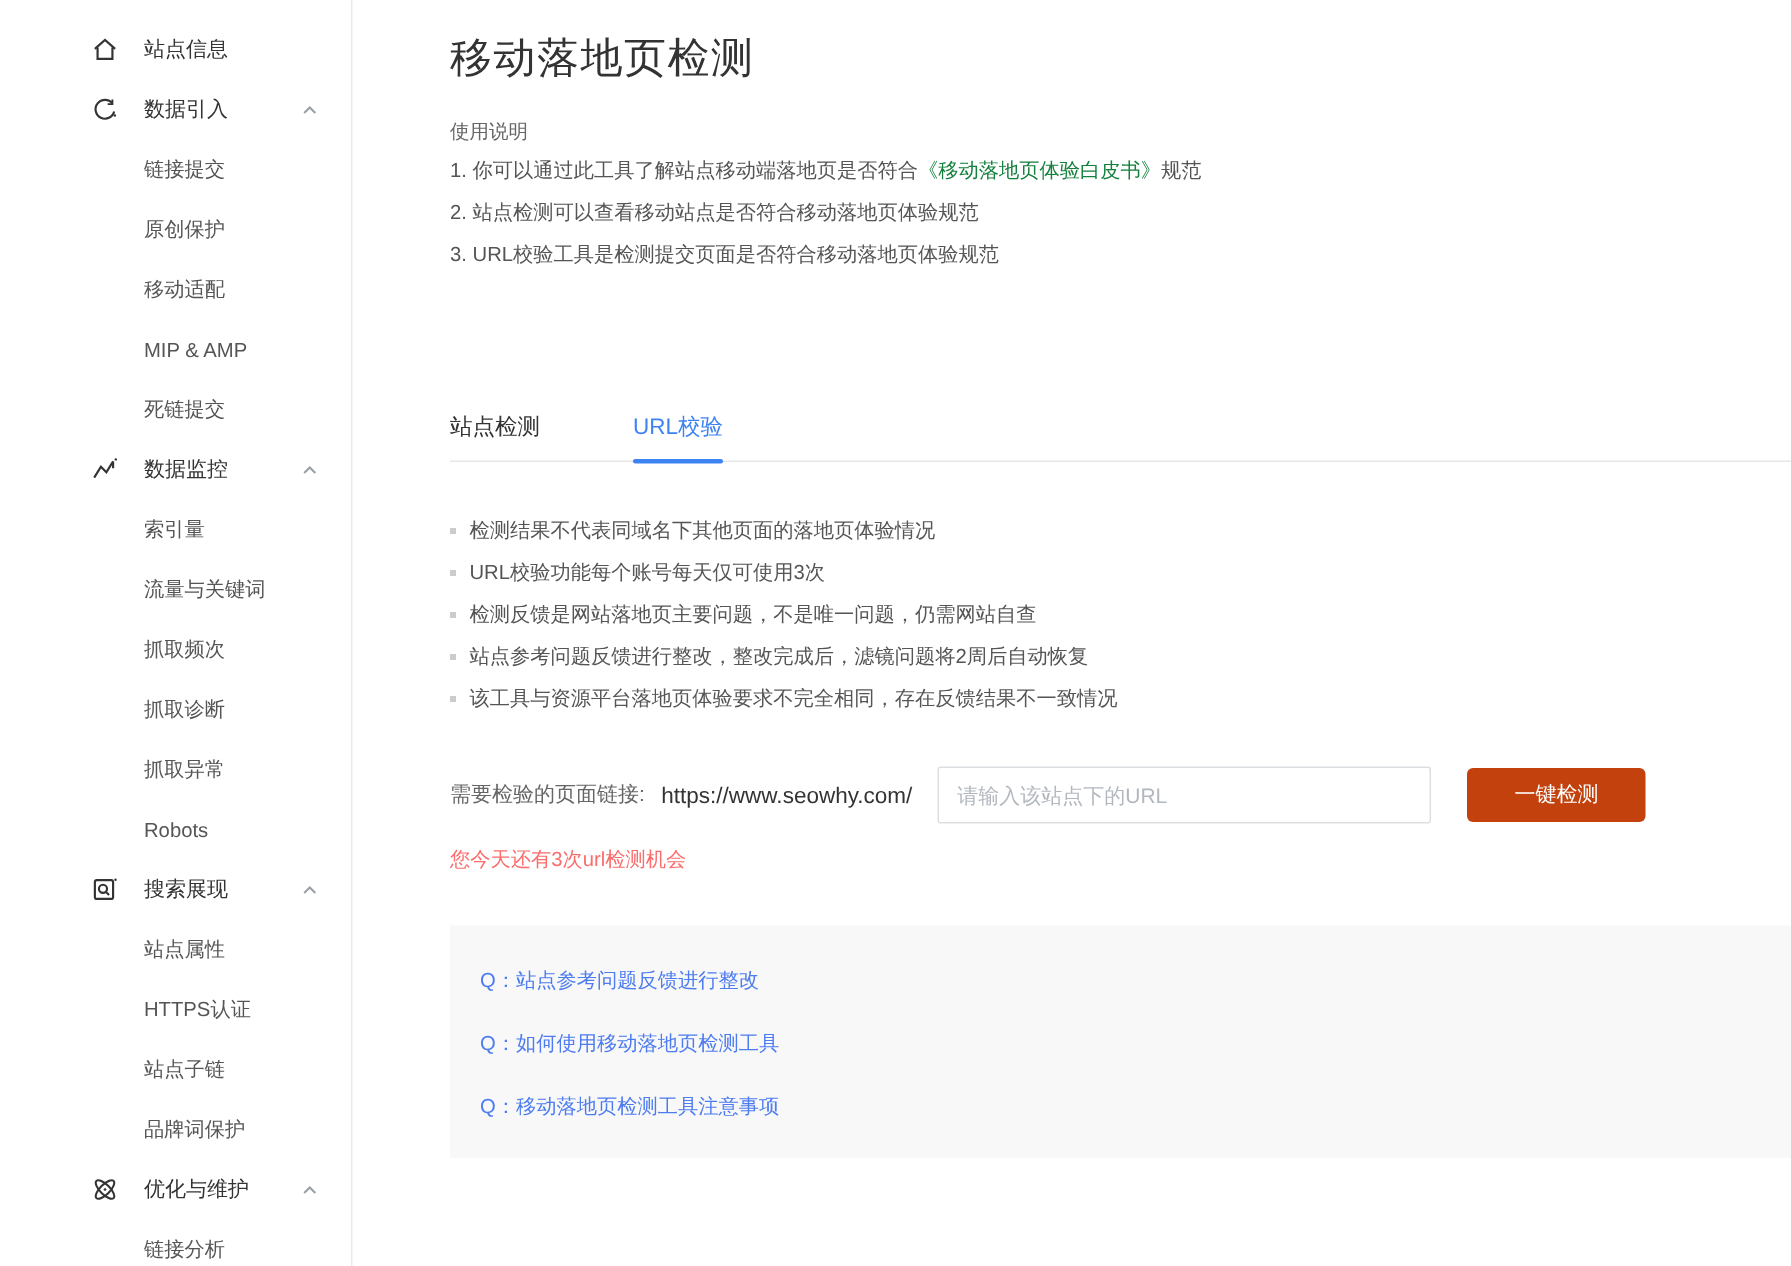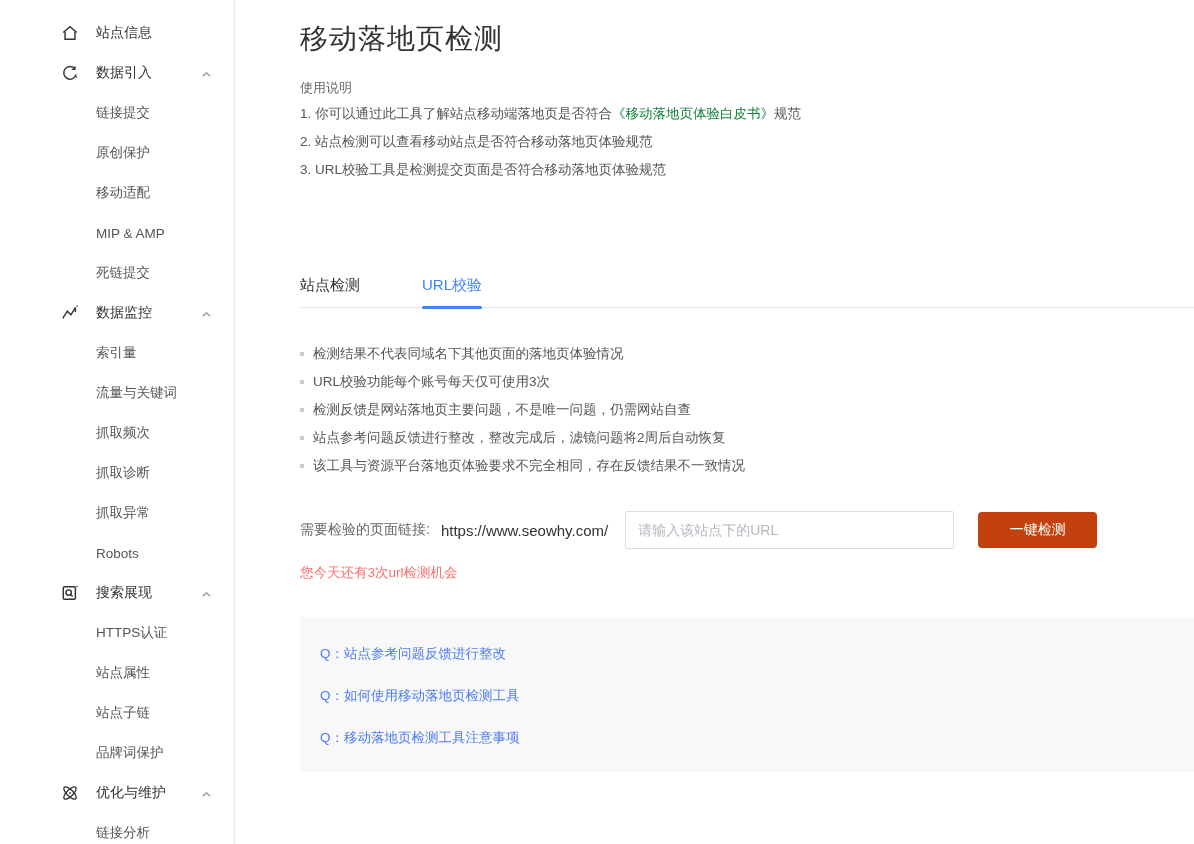--- a/index.html
+++ b/index.html
@@ -133,22 +133,22 @@
         <circle cx="17.8" cy="2.8" r="0.9" fill="#333" stroke="none"></circle>
       </svg>
     </span>
     <span class="label">搜索展现</span>
     <span class="chevron">
       <svg viewBox="0 0 14 14" fill="none" stroke="#9aa0a6" stroke-width="1.5">
           <polyline points="3,9 7,5 11,9"></polyline>
         </svg>
     </span>
   </div>
+  <div class="nav-sub">站点属性</div>
   <div class="nav-sub">HTTPS认证</div>
-  <div class="nav-sub">站点属性</div>
   <div class="nav-sub">站点子链</div>
   <div class="nav-sub">品牌词保护</div>
 
   <div class="nav-header">
     <span class="icon">
       <svg viewBox="0 0 20 20" fill="none" stroke="#333" stroke-width="1.5">
         <ellipse cx="10" cy="10" rx="9" ry="3.6" transform="rotate(45 10 10)"></ellipse>
         <ellipse cx="10" cy="10" rx="9" ry="3.6" transform="rotate(-45 10 10)"></ellipse>
         <circle cx="10" cy="10" r="1" fill="#333" stroke="none"></circle>
       </svg>

